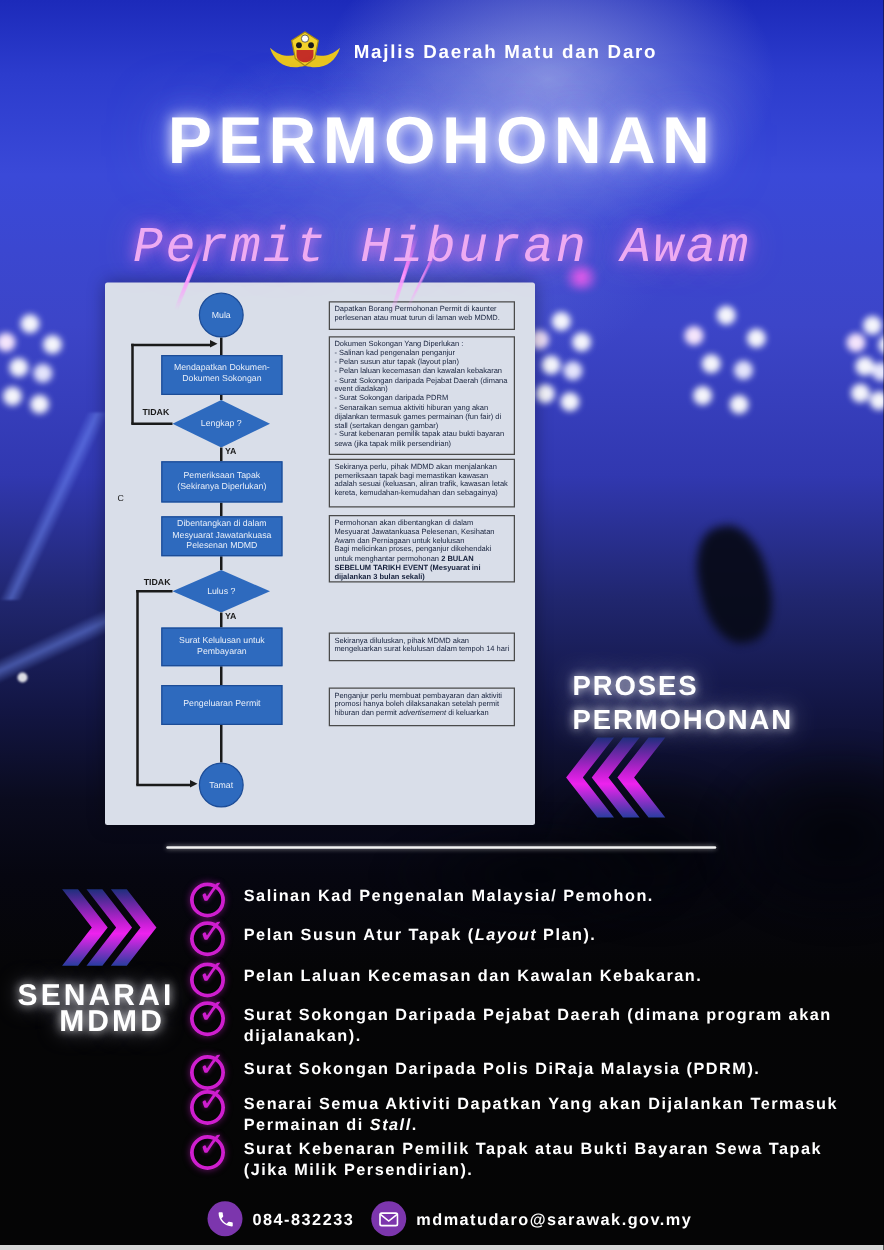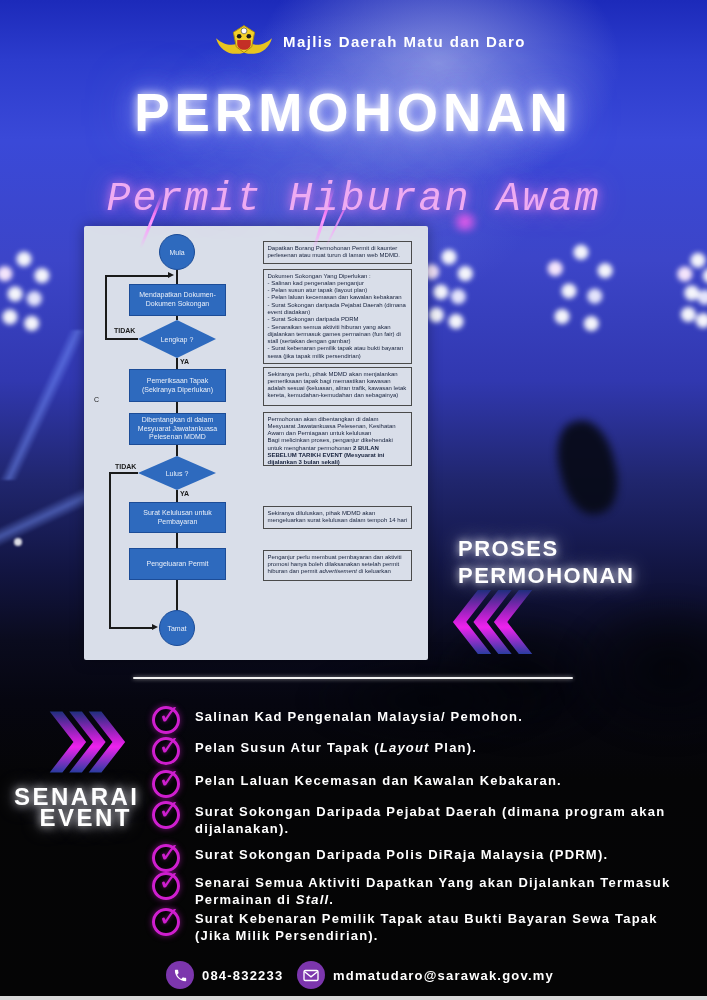--- a/index.html
+++ b/index.html
@@ -198,21 +198,21 @@
 
   <svg class="layer chev-right" width="78" height="72" viewBox="0 0 92 72">
     <g fill="url(#gchev)">
       <path d="M2 0 h15 l28 36 -28 36 h-15 l28 -36 Z"></path>
       <path d="M25 0 h15 l28 36 -28 36 h-15 l28 -36 Z"></path>
       <path d="M48 0 h15 l28 36 -28 36 h-15 l28 -36 Z"></path>
     </g>
   </svg>
   <div class="layer senarai">
     <div>SENARAI</div>
-    <div>EVENT</div>
+    <div>MDMD</div>
   </div>
 
   <div class="chk-row" style="top:706px;">
     <span class="chk-icon">
         <span class="chk-glyph">✓</span>
       </span>
     <div class="chk-text"><span>Salinan Kad Pengenalan Malaysia/ Pemohon.</span><i></i><span></span></div>
   </div>
   <div class="chk-row" style="top:737px;">
     <span class="chk-icon">

